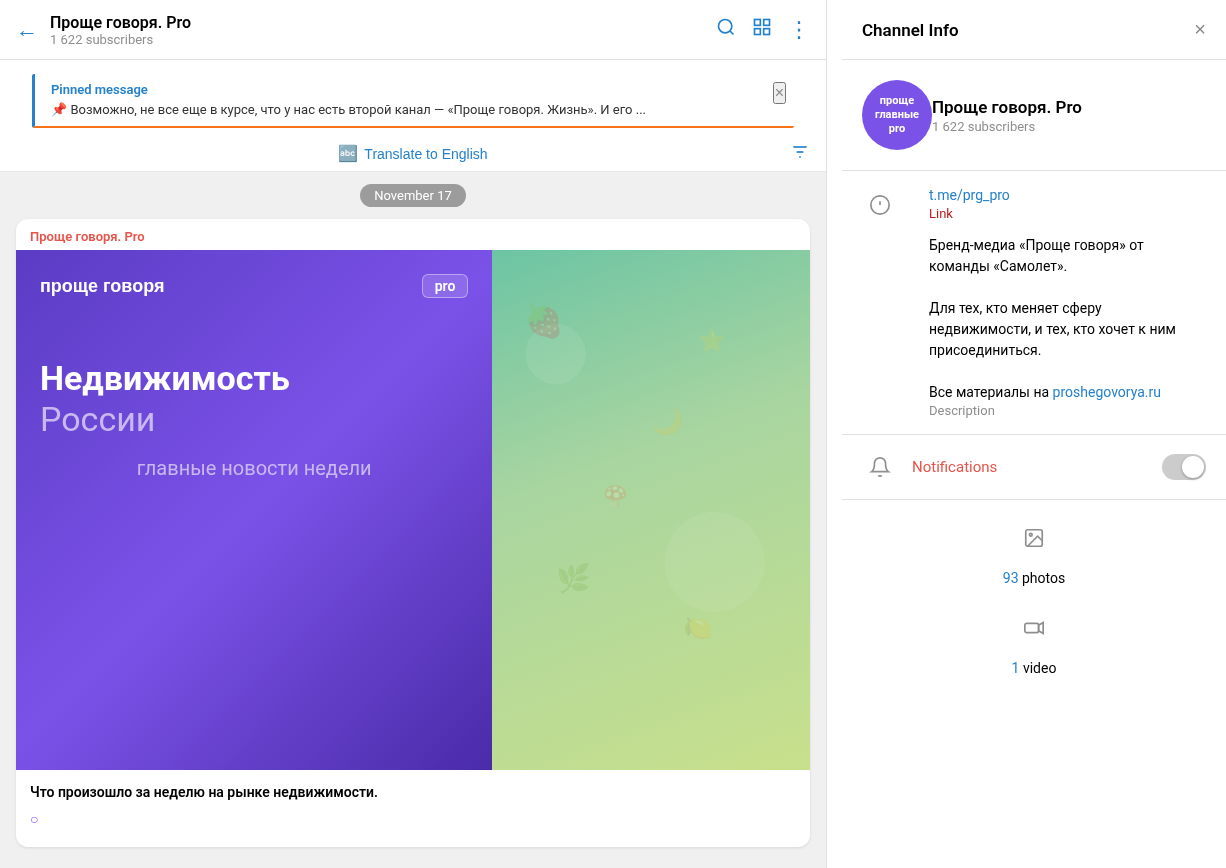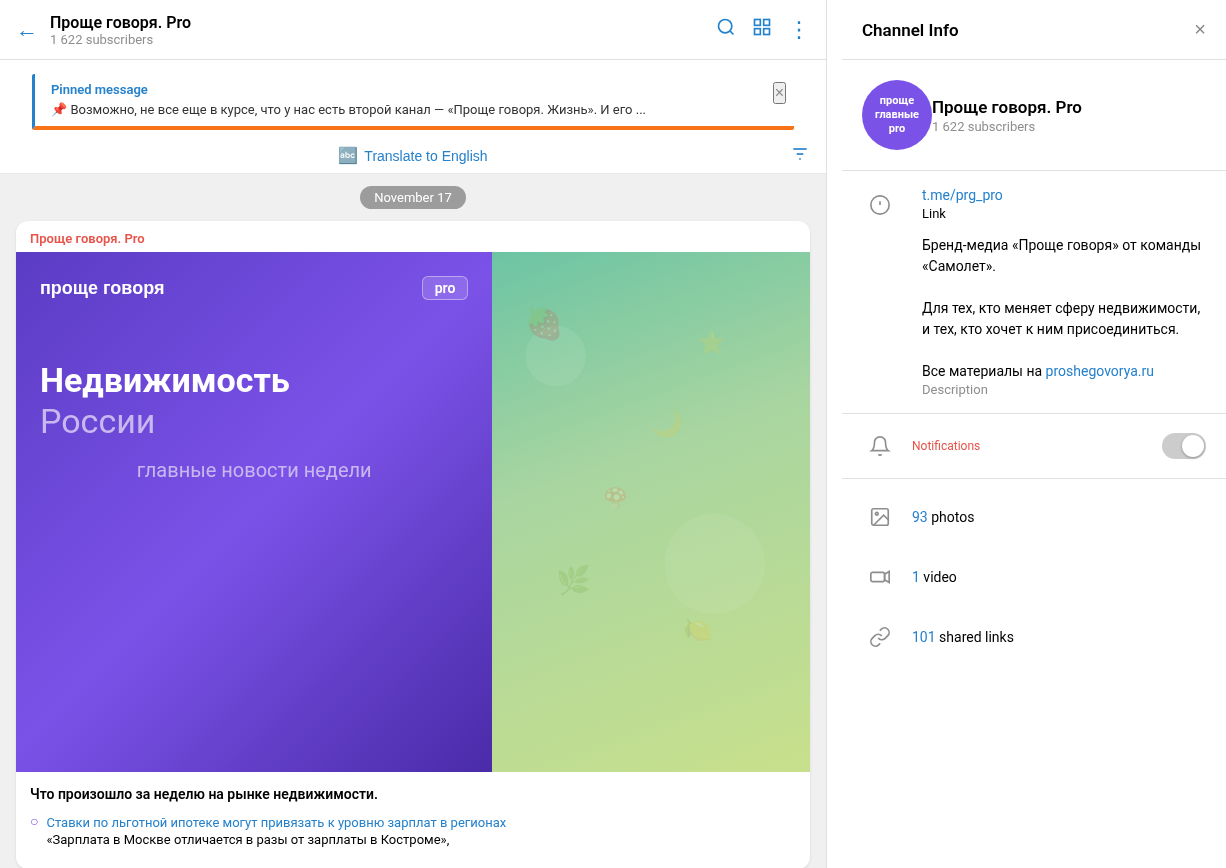--- a/index.html
+++ b/index.html
@@ -66,21 +66,21 @@
       font-size: 20px;
       cursor: pointer;
     }
 
     
     .pinned-message {
       display: flex;
       align-items: center;
       padding: 8px 16px;
       background: #fff;
-      border-bottom: 4px solid #f97316;
+      border-bottom: 2px solid #f97316;
       border-left: 3px solid #2481cc;
       margin: 8px 16px;
       border-radius: 2px;
       position: relative;
     }
 
     .pinned-label {
       font-size: 13px;
       font-weight: 600;
       color: #2481cc;
@@ -360,21 +360,21 @@
     }
 
     .info-section {
       padding: 16px 20px;
       border-bottom: 1px solid #e0e0e0;
     }
 
     .info-row {
       display: flex;
       align-items: flex-start;
-      gap: 24px;
+      gap: 31px;
       margin-bottom: 12px;
     }
 
     .info-row:last-child {
       margin-bottom: 0;
     }
 
     .info-icon {
       width: 36px;
       height: 36px;
@@ -390,21 +390,21 @@
       flex: 1;
     }
 
     .info-link {
       color: #2481cc;
       font-size: 14px;
       display: block;
     }
 
     .info-label {
-      color: #000000;
+      color: #b91c1c;
       font-size: 13px;
     }
 
     .info-desc {
       font-size: 14px;
       color: #000;
       line-height: 1.5;
     }
 
     .info-desc-link {
@@ -435,21 +435,21 @@
       width: 36px;
       height: 36px;
       display: flex;
       align-items: center;
       justify-content: center;
       color: #8e8e8e;
       font-size: 20px;
     }
 
     .notif-label {
-      font-size: 12px;
+      font-size: 15px;
       color: #e8534a;
     }
 
     .toggle {
       width: 44px;
       height: 26px;
       background: #ccc;
       border-radius: 13px;
       position: relative;
       cursor: pointer;
@@ -471,20 +471,21 @@
     .media-section {
       padding: 8px 0;
     }
 
     .media-row {
       display: flex;
       align-items: center;
       gap: 14px;
       padding: 12px 20px;
       cursor: pointer;
+      flex-direction: column;
     }
 
     .media-icon {
       width: 36px;
       height: 36px;
       display: flex;
       align-items: center;
       justify-content: center;
       color: #8e8e8e;
       font-size: 18px;
@@ -596,24 +597,20 @@
             <span class="doodle" style="top:70%;left:60%;font-size:24px;">🍋</span>
             <span class="doodle" style="top:45%;left:35%;font-size:20px;">🍄</span>
           </div>
         </div>
       </div>
 
       <div class="message-body">
         <div class="message-summary">Что произошло за неделю на рынке недвижимости.</div>
         <div class="message-bullet">
           <span class="bullet-dot">○</span>
-          <div>
-            <span class="bullet-link">Ставки по льготной ипотеке могут привязать к уровню зарплат в регионах</span>
-            <div class="bullet-text">«Зарплата в Москве отличается в разы от зарплаты в Костроме»,</div>
-          </div>
         </div>
       </div>
     </div>
   </div>
 </div>
 
 <div class="info-panel">
 
   <div class="info-header">
     <div class="info-title">Channel Info</div>
@@ -697,29 +694,16 @@
           <path d="M17 9l5-3v12l-5-3V9z"></path>
         </svg>
       </div>
       <div class="media-text">
         <span class="media-count">1</span>
         <span> </span>
         <span>video</span>
       </div>
     </div>
 
-    <div class="media-row">
-      <div class="media-icon">
-        <svg width="22" height="22" viewBox="0 0 24 24" fill="none" stroke="#8e8e8e" stroke-width="1.8">
-          <path d="M10 13a5 5 0 0 0 7.54.54l3-3a5 5 0 0 0-7.07-7.07l-1.72 1.71"></path>
-          <path d="M14 11a5 5 0 0 0-7.54-.54l-3 3a5 5 0 0 0 7.07 7.07l1.71-1.71"></path>
-        </svg>
-      </div>
-      <div class="media-text">
-        <span class="media-count">101</span>
-        <span> </span>
-        <span>shared links</span>
-      </div>
-    </div>
 
   </div>
 
 </div>
 
 </body></html>

